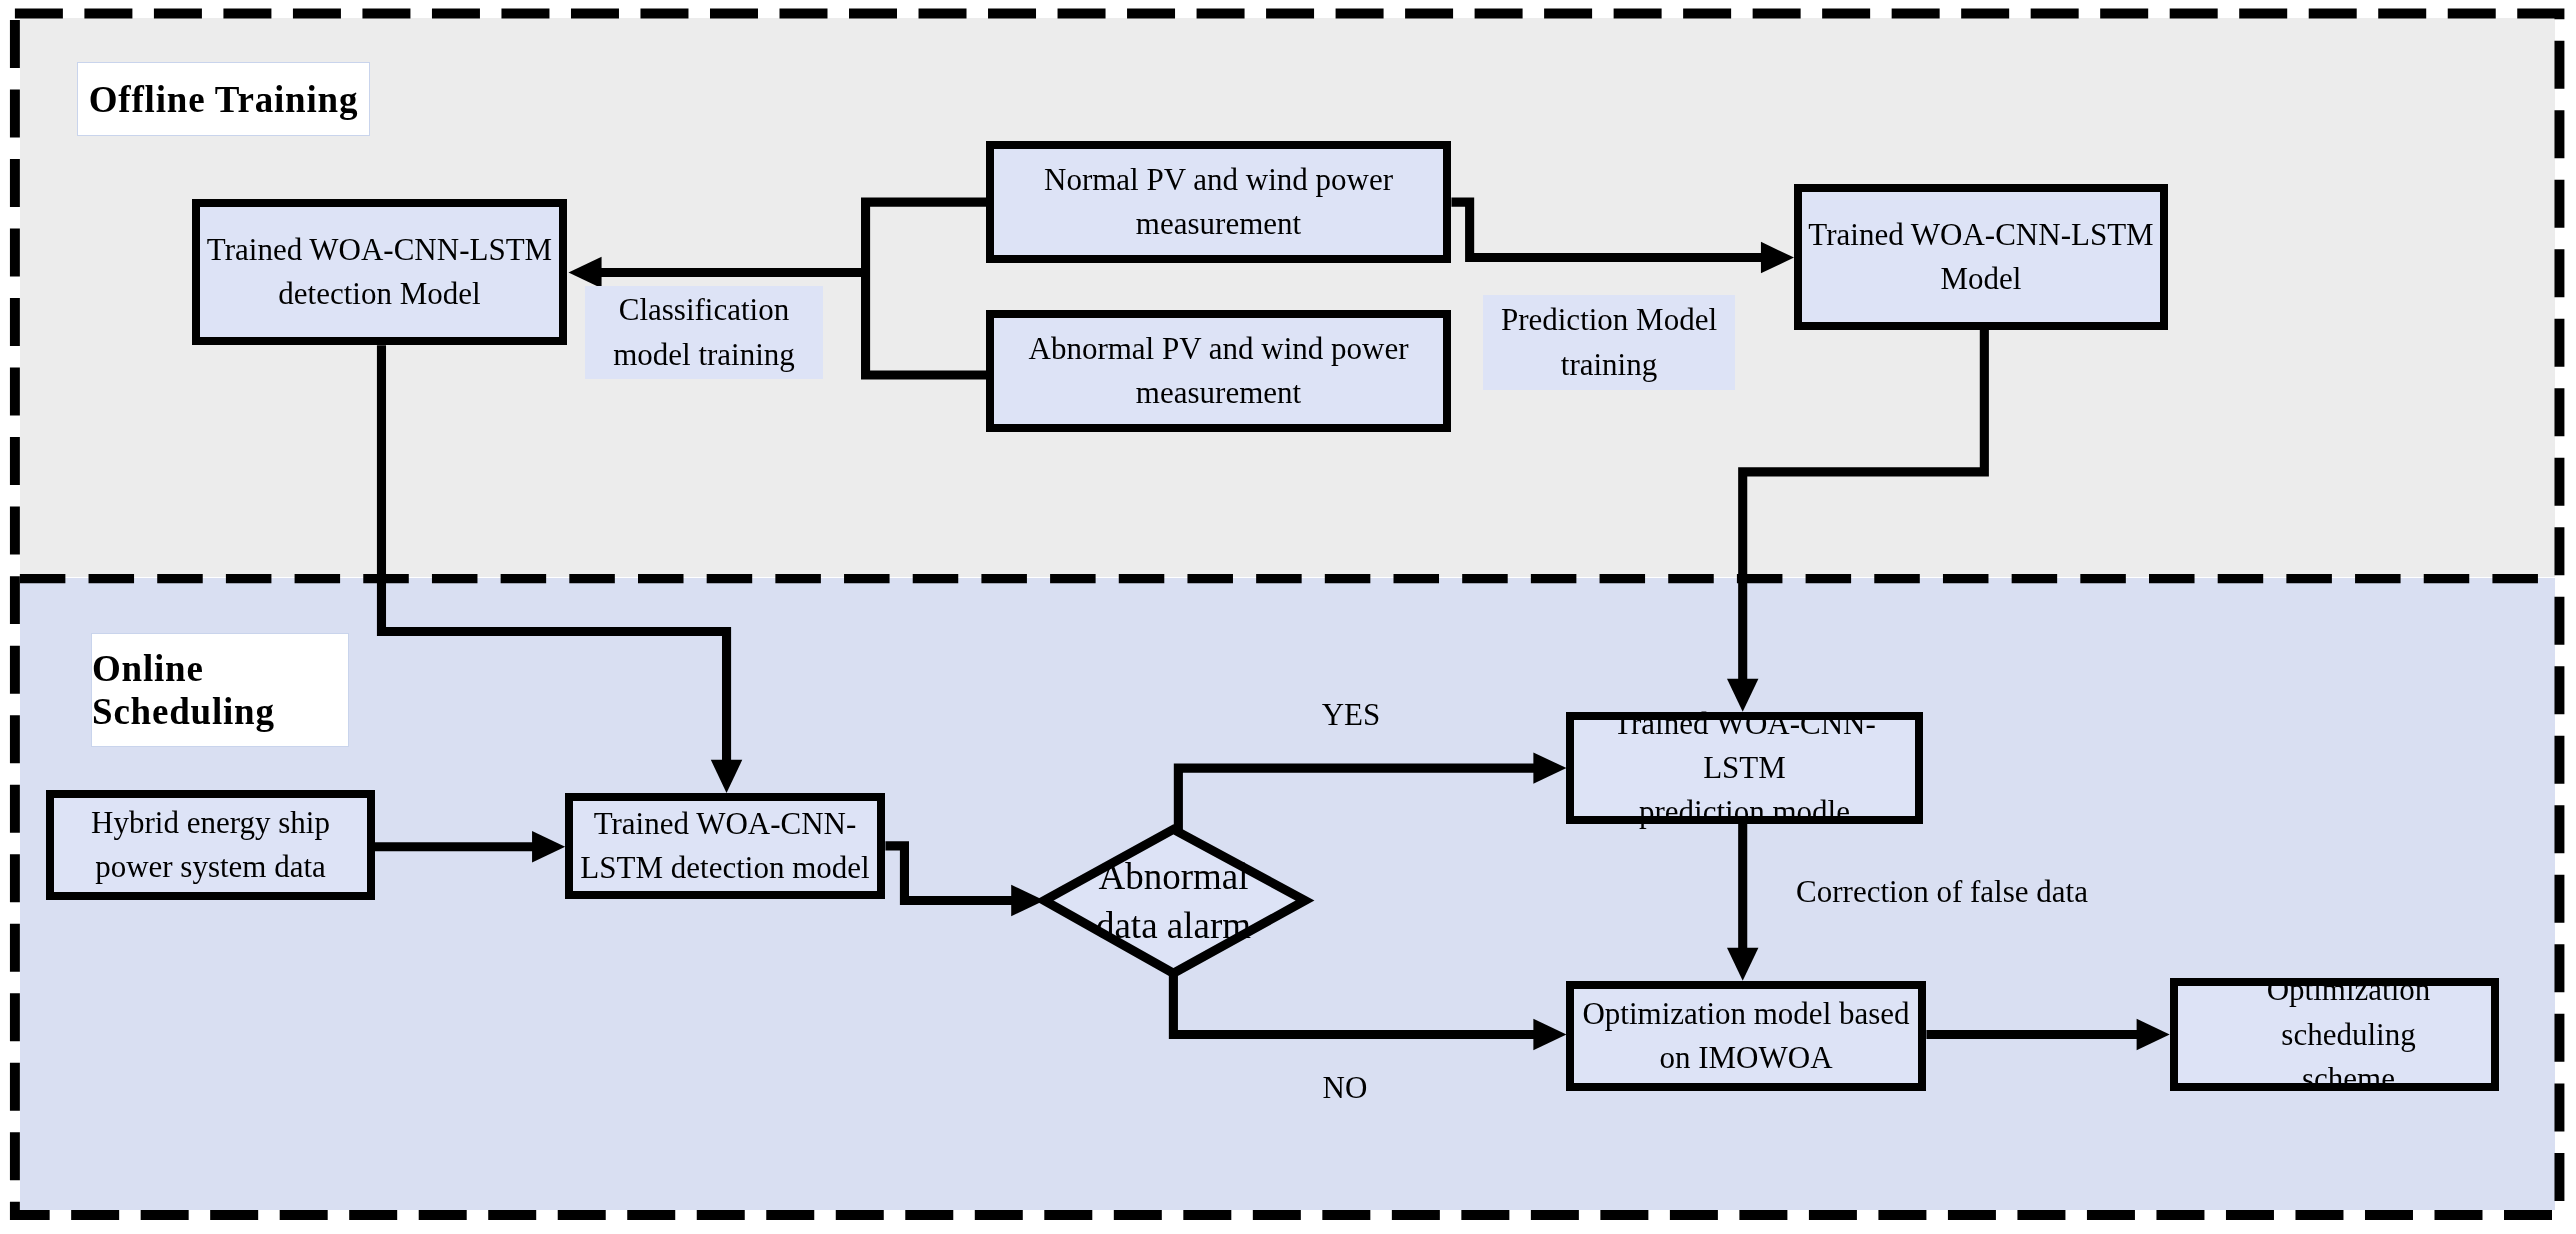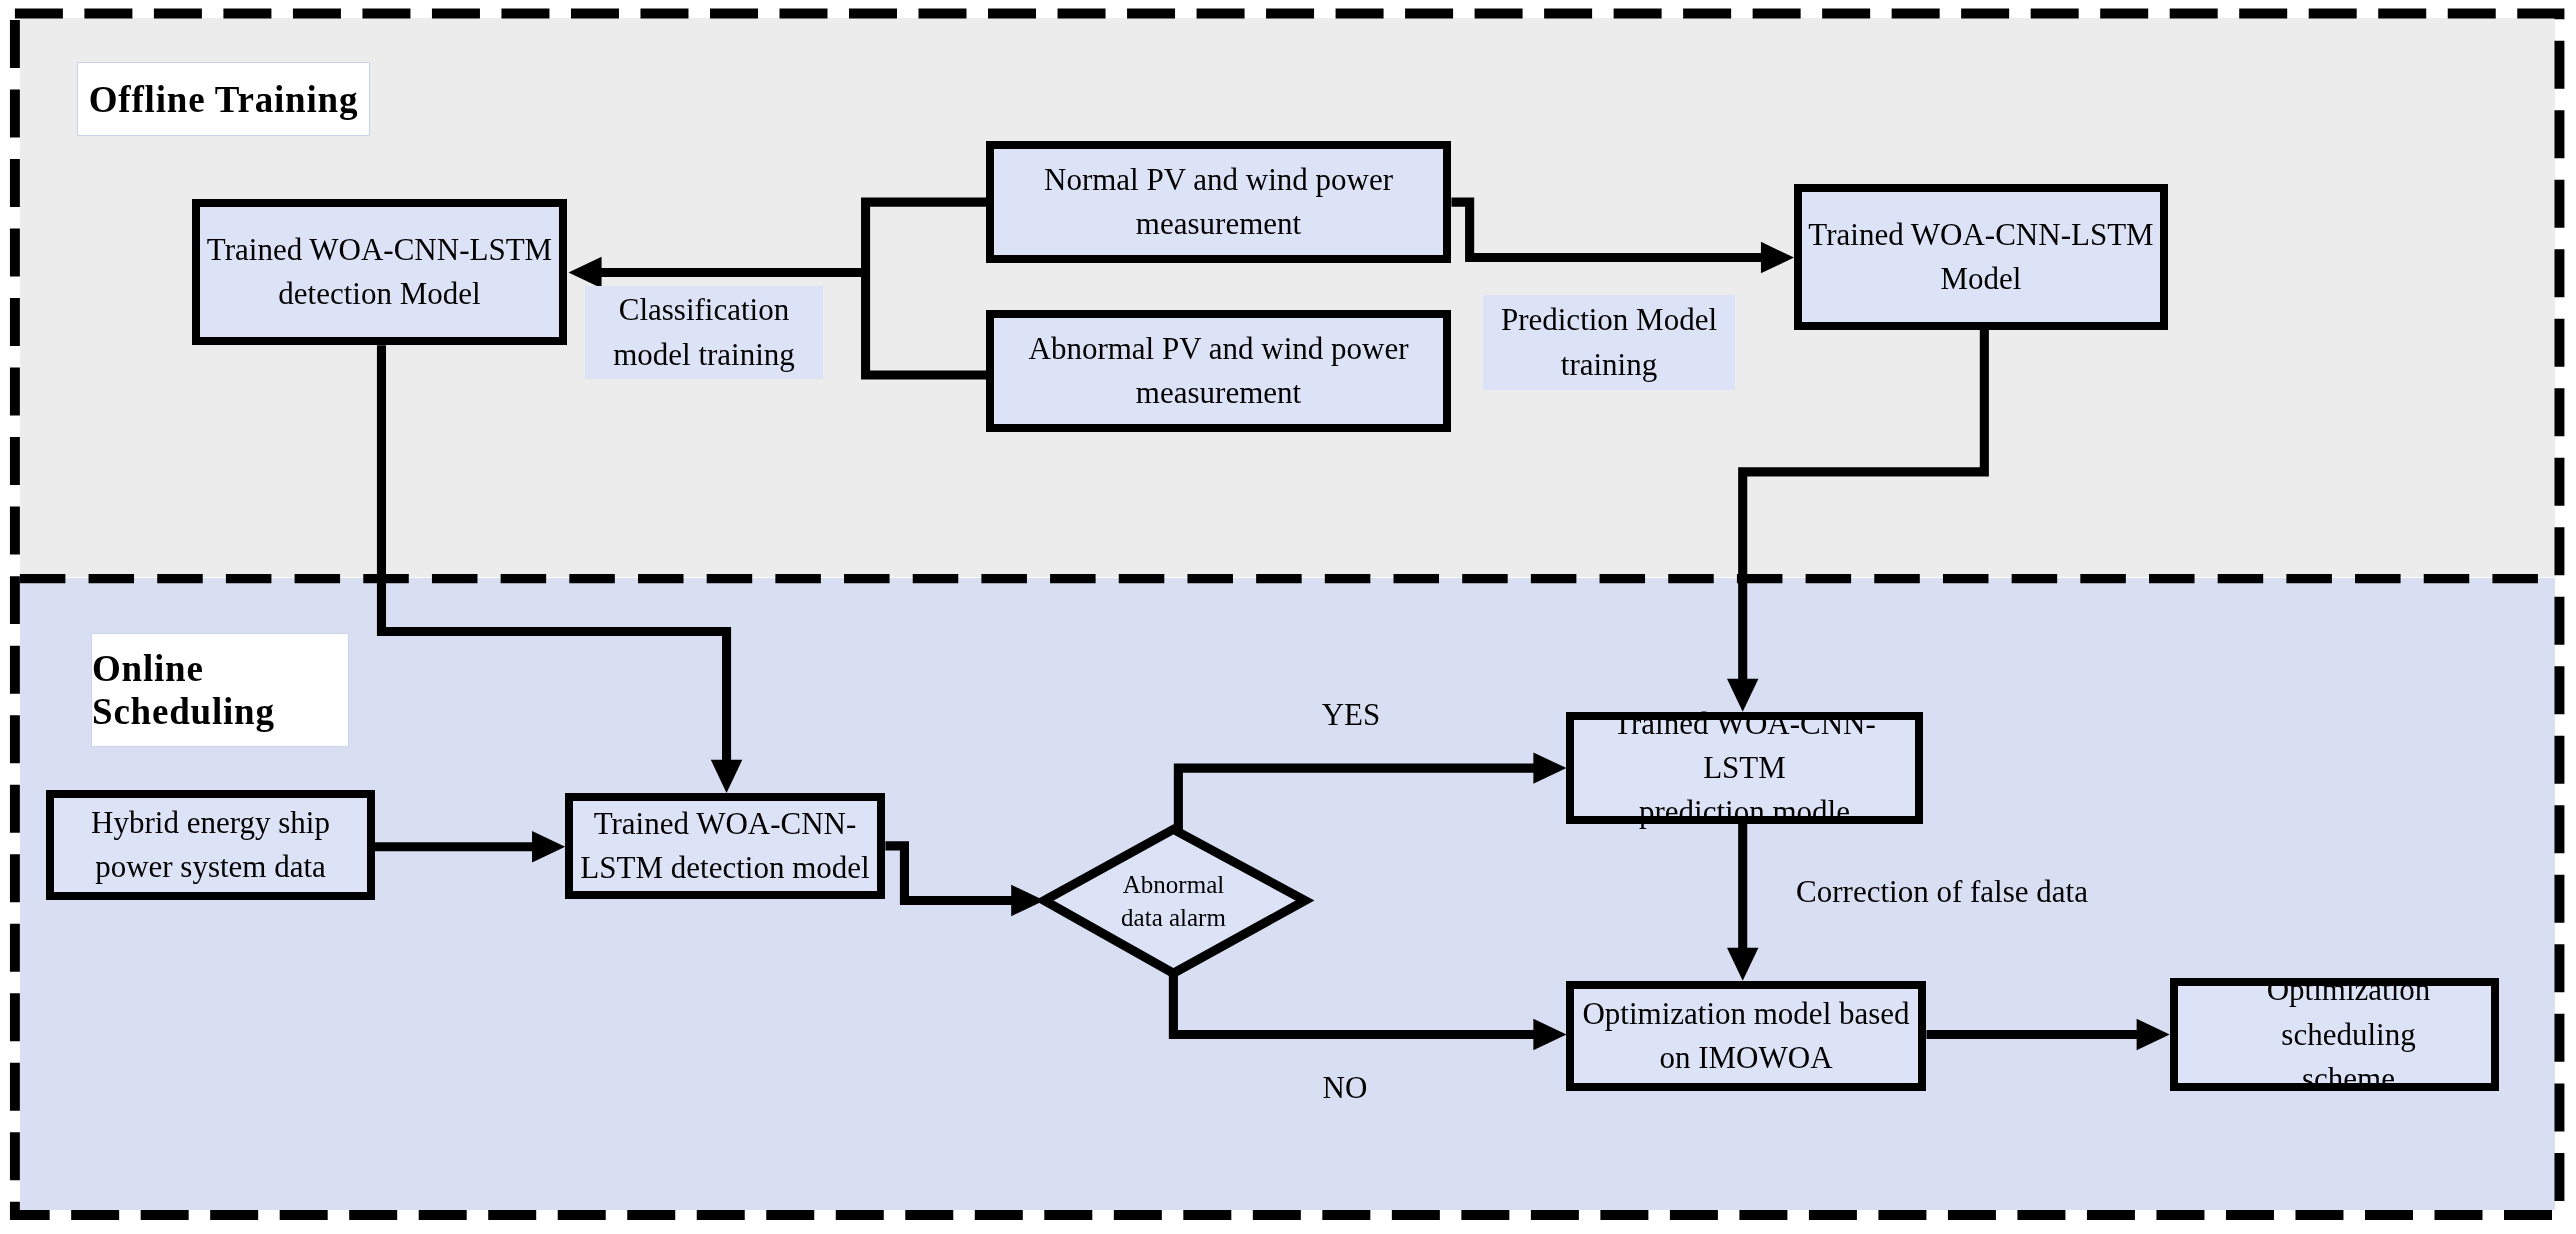--- a/index.html
+++ b/index.html
@@ -68,21 +68,21 @@
     white-space: nowrap;
   }
   #node-diamond-label {
     position: absolute;
     z-index: 3;
     left: 1066px; top: 851px; width: 215px; height: 101px;
     display: flex;
     align-items: center;
     justify-content: center;
     text-align: center;
-    font-size: 25px;
+    font-size: 37px;
     line-height: 1.3;
     white-space: pre-line;
   }
 
   
   #node-offline-detection { left: 192px;  top: 199px;  width: 375px; height: 146px; }
   #node-normal            { left: 986px; top: 141px;  width: 465px; height: 122px; }
   #node-abnormal          { left: 986px; top: 310px;  width: 465px; height: 122px; }
   #node-trained-model     { left: 1794px; top: 184px;  width: 374px; height: 146px; }
   #node-hybrid            { left: 46px;   top: 790px;  width: 329px; height: 110px; }

